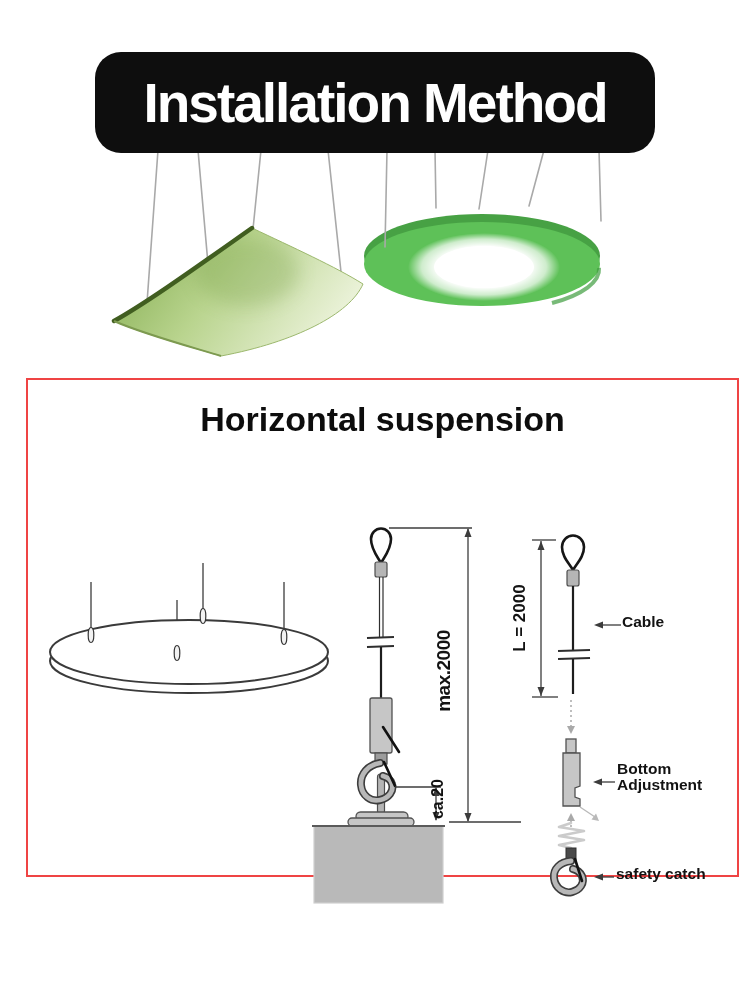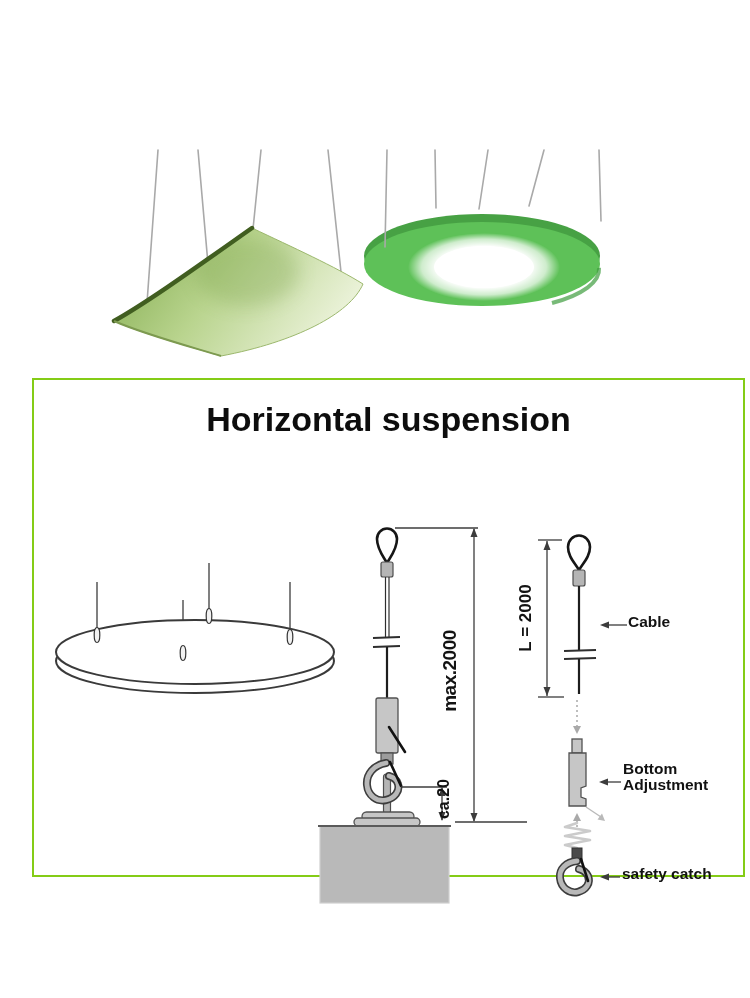--- a/index.html
+++ b/index.html
@@ -10,22 +10,22 @@
   .banner{position:absolute;left:95px;top:52px;width:560px;height:101px;
           background:#0e0e0e;border-radius:26px;display:flex;align-items:center;
           justify-content:center;z-index:2;}
   .banner-text{color:#ffffff;font-weight:700;font-size:55px;letter-spacing:-2px;
                white-space:nowrap;font-family:"Liberation Sans",sans-serif;}
 
   
   .scene{position:absolute;left:0;top:0;z-index:1;}
 
   
-  .suspension-box{position:absolute;left:32px;top:378px;width:713px;height:499px;
-                  border:2px solid #84cc16;background:#ffffff;box-sizing:border-box;}
+  .suspension-box{position:absolute;left:26px;top:378px;width:713px;height:499px;
+                  border:2px solid #ef4444;background:#ffffff;box-sizing:border-box;}
   .box-title{position:absolute;top:20px;left:0;width:100%;text-align:center;
              font-weight:600;font-size:34px;color:#0d0d0d;}
   .diagram{position:absolute;left:0;top:0;}
 
   
   .disc{fill:#ffffff;stroke:#3a3a3a;stroke-width:2;}
   .pin{stroke:#4a4a4a;stroke-width:1.4;}
   .bead{fill:#f2f2f2;stroke:#333333;stroke-width:1.2;}
   .loop{fill:#ffffff;stroke:#161616;stroke-width:2.6;stroke-linejoin:round;}
   .metal{fill:#b5b5b5;stroke:#4e4e4e;stroke-width:1.2;}
@@ -98,20 +98,23 @@
     <g>
       <path d="M 252,228 C 292,247 336,267 363,284 C 350,314 295,342 221,356 C 195,348 143,334 114,321 C 148,302 198,266 252,228 Z" fill="url(#sailGrad)" stroke="#9cb86d" stroke-width="1"></path>
       <g clip-path="url(#sailClip)">
         <ellipse cx="247" cy="272" rx="52" ry="34" fill="#79a04a" opacity="0.3" filter="url(#soft)"></ellipse>
       </g>
       <path d="M 114,321 C 148,302 198,266 252,228" fill="none" stroke="#415e20" stroke-width="4.5" stroke-linecap="round"></path>
       <path d="M 221,356 C 195,348 143,334 114,321" fill="none" stroke="#7d9a50" stroke-width="2"></path>
     </g>
   </svg>
 
+  <div class="banner">
+    <span class="banner-text">Installation Method</span>
+  </div>
 
   <div class="suspension-box">
     <div class="box-title">Horizontal suspension</div>
 
     <svg class="diagram" width="709" height="593" viewBox="19 380 709 593">
 
       <g>
         <line class="pin" x1="82" y1="582" x2="82" y2="650"></line>
         <line class="pin" x1="168" y1="600" x2="168" y2="668"></line>
         <line class="pin" x1="194" y1="563" x2="194" y2="631"></line>

